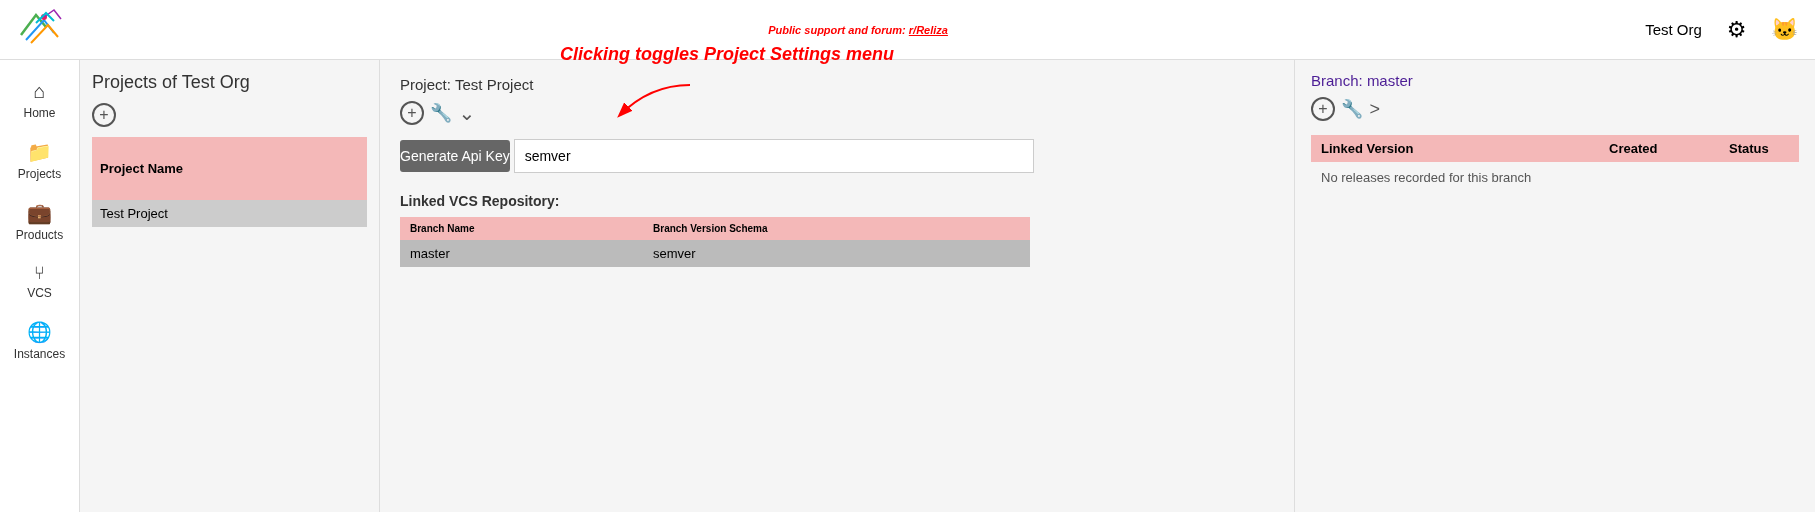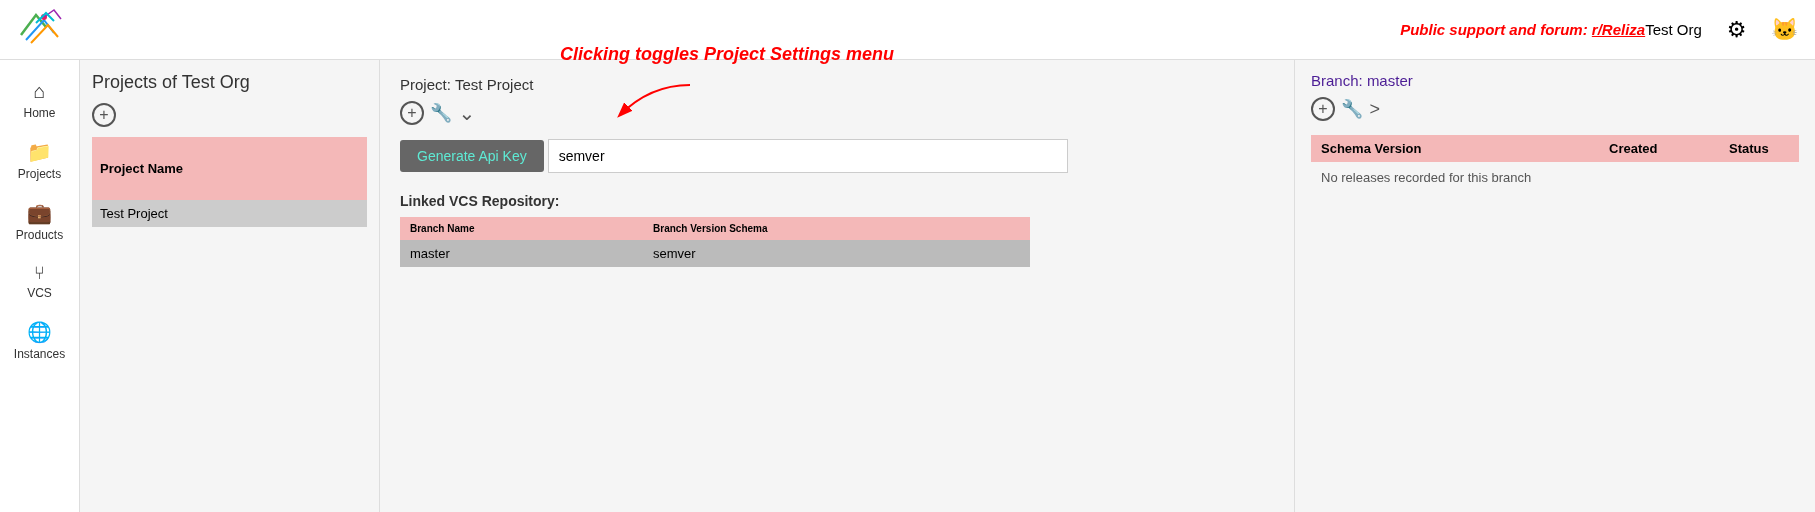--- a/index.html
+++ b/index.html
@@ -14,23 +14,23 @@
       padding: 6px 16px;
       border-bottom: 1px solid #ddd;
       height: 60px;
     }
     .top-bar-left { display: flex; align-items: center; }
     .logo { width: 55px; height: 50px; }
     .top-bar-center {
       color: red;
       font-weight: bold;
       font-style: italic;
-      font-size: 15px;
+      font-size: 11px;
       flex: 1;
-      text-align: right;
+      text-align: center;
     }
     .top-bar-center span { color: red; }
     .top-bar-right { display: flex; align-items: center; gap: 25px; font-size: 15px; }
     .org-name { font-size: 15px; }
     .icon-gear, .icon-github {
       font-size: 22px;
       cursor: pointer;
     }
 
     
@@ -124,23 +124,23 @@
       gap: 6px;
       margin-bottom: 14px;
     }
     .action-icon {
       font-size: 18px;
       cursor: pointer;
       color: #555;
     }
     .generate-btn {
       background: #666;
-      color: #5eead4;
+      color: #ffffff;
       border: none;
-      padding: 8px 17px;
+      padding: 8px 0;
       font-size: 14px;
       cursor: pointer;
       border-radius: 3px;
       margin-bottom: 20px;
     }
     .section-label {
       font-weight: bold;
       font-size: 14px;
       margin-bottom: 8px;
       color: #333;
@@ -341,21 +341,21 @@
     </div>
     <div class="branch-actions">
       <button class="add-btn">+</button>
       <span class="action-icon">🔧</span>
       <span class="action-icon">&gt;</span>
     </div>
 
     <table class="release-table">
       <thead>
         <tr>
-          <th>Schema Version</th>
+          <th>Linked Version</th>
           <th>Created</th>
           <th>Status</th>
         </tr>
       </thead>
       <tbody>
         <tr>
           <td colspan="3">No releases recorded for this branch</td>
         </tr>
       </tbody>
     </table>

